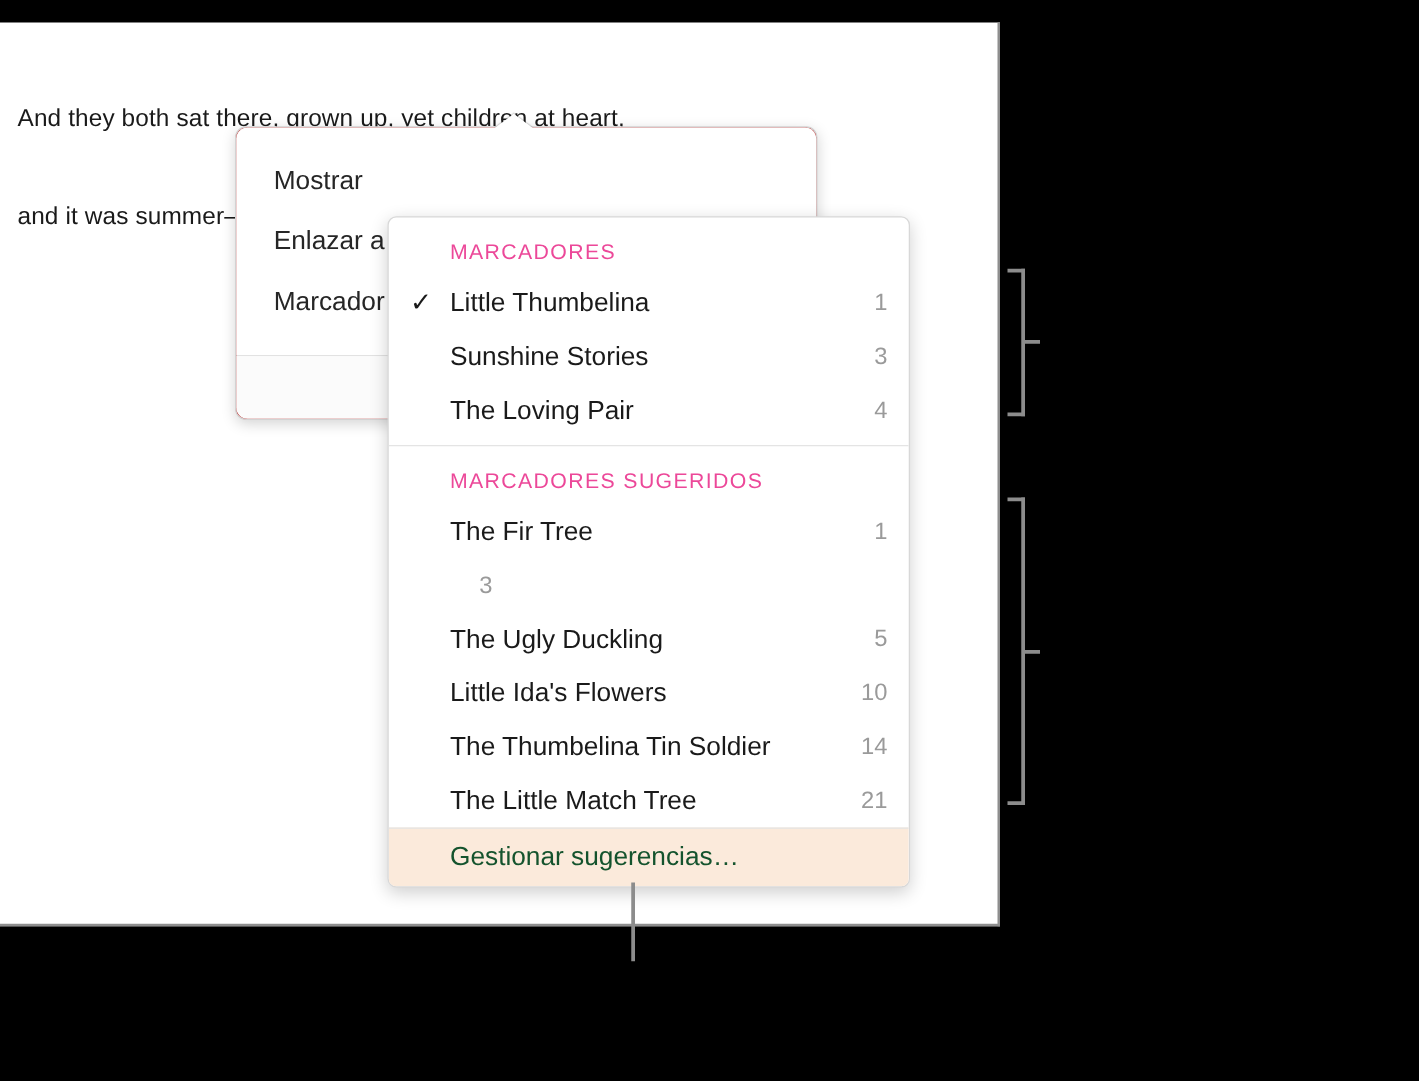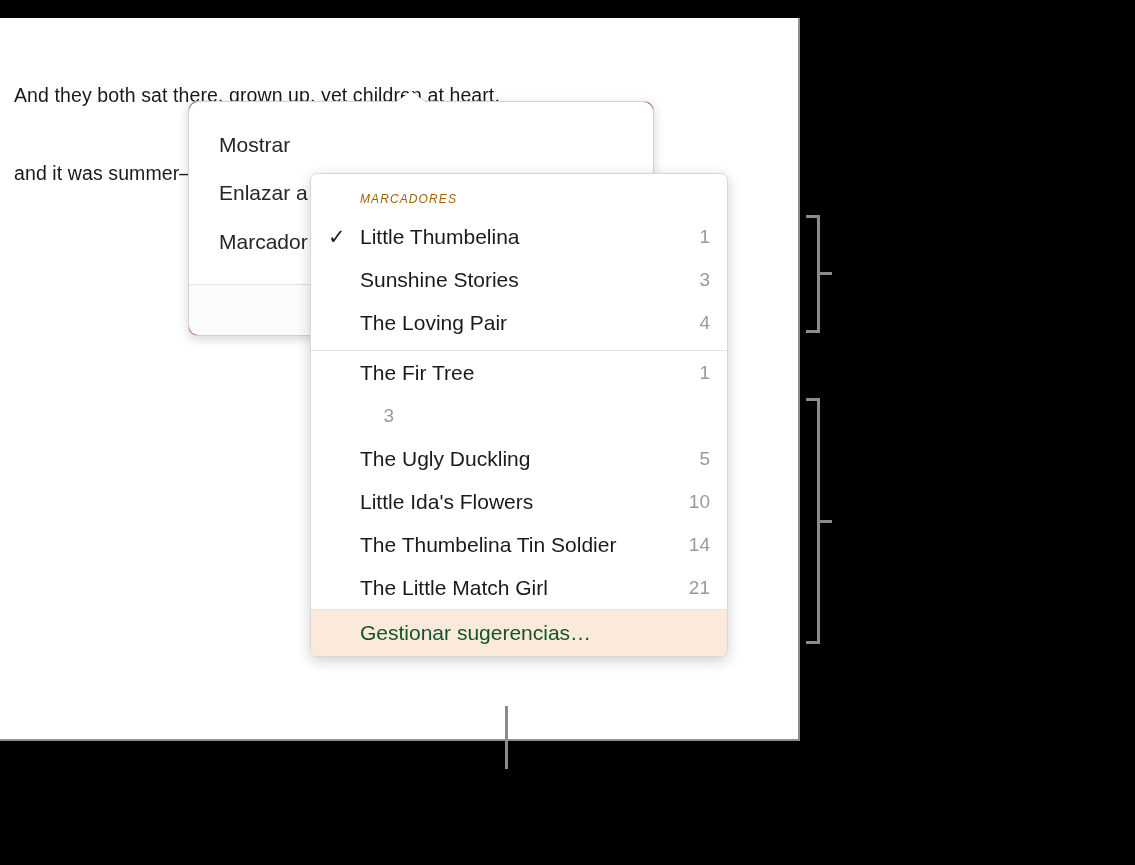--- a/index.html
+++ b/index.html
@@ -150,25 +150,24 @@
     top: 155px;
     width: 418px;
     background: #ffffff;
     border: 1px solid #d8d8d8;
     border-radius: 7px;
     box-shadow: 0 4px 14px rgba(0,0,0,0.19);
     box-sizing: border-box;
     overflow: hidden;
   }
   .menu-section-title {
-    font-size: 12px;
+    font-size: 17px;
     letter-spacing: 1.1px;
-    color: #a16207;
+    color: #ec4899;
     padding: 18px 0 9px 49px;
-    font-style: italic;
   }
   .menu-item {
     display: flex;
     align-items: center;
     height: 43px;
     padding: 0 0 0 17px;
     position: relative;
     cursor: default;
   }
   .menu-check {
@@ -282,20 +281,21 @@
       <div class="menu-item">
         <span class="menu-check"></span>
         <span class="menu-item-label">The Loving Pair</span>
         <span class="menu-item-count">4</span>
       </div>
     </div>
 
     <div class="menu-sep"></div>
 
     <div class="menu-section">
+      <div class="menu-section-title">MARCADORES SUGERIDOS</div>
 
       <div class="menu-item">
         <span class="menu-check"></span>
         <span class="menu-item-label">The Fir Tree</span>
         <span class="menu-item-count">1</span>
       </div>
 
       <div class="menu-item">
         <span class="menu-check"></span>
         <span class="menu-item-count">3</span>
@@ -314,21 +314,21 @@
       </div>
 
       <div class="menu-item">
         <span class="menu-check"></span>
         <span class="menu-item-label">The Thumbelina Tin Soldier</span>
         <span class="menu-item-count">14</span>
       </div>
 
       <div class="menu-item">
         <span class="menu-check"></span>
-        <span class="menu-item-label">The Little Match Girl</span>
+        <span class="menu-item-label">The Little Match Tree</span>
         <span class="menu-item-count">21</span>
       </div>
     </div>
 
     <div class="menu-footer">
       <span class="menu-footer-label">Gestionar sugerencias…</span>
     </div>
   </div>
 </div>
 

